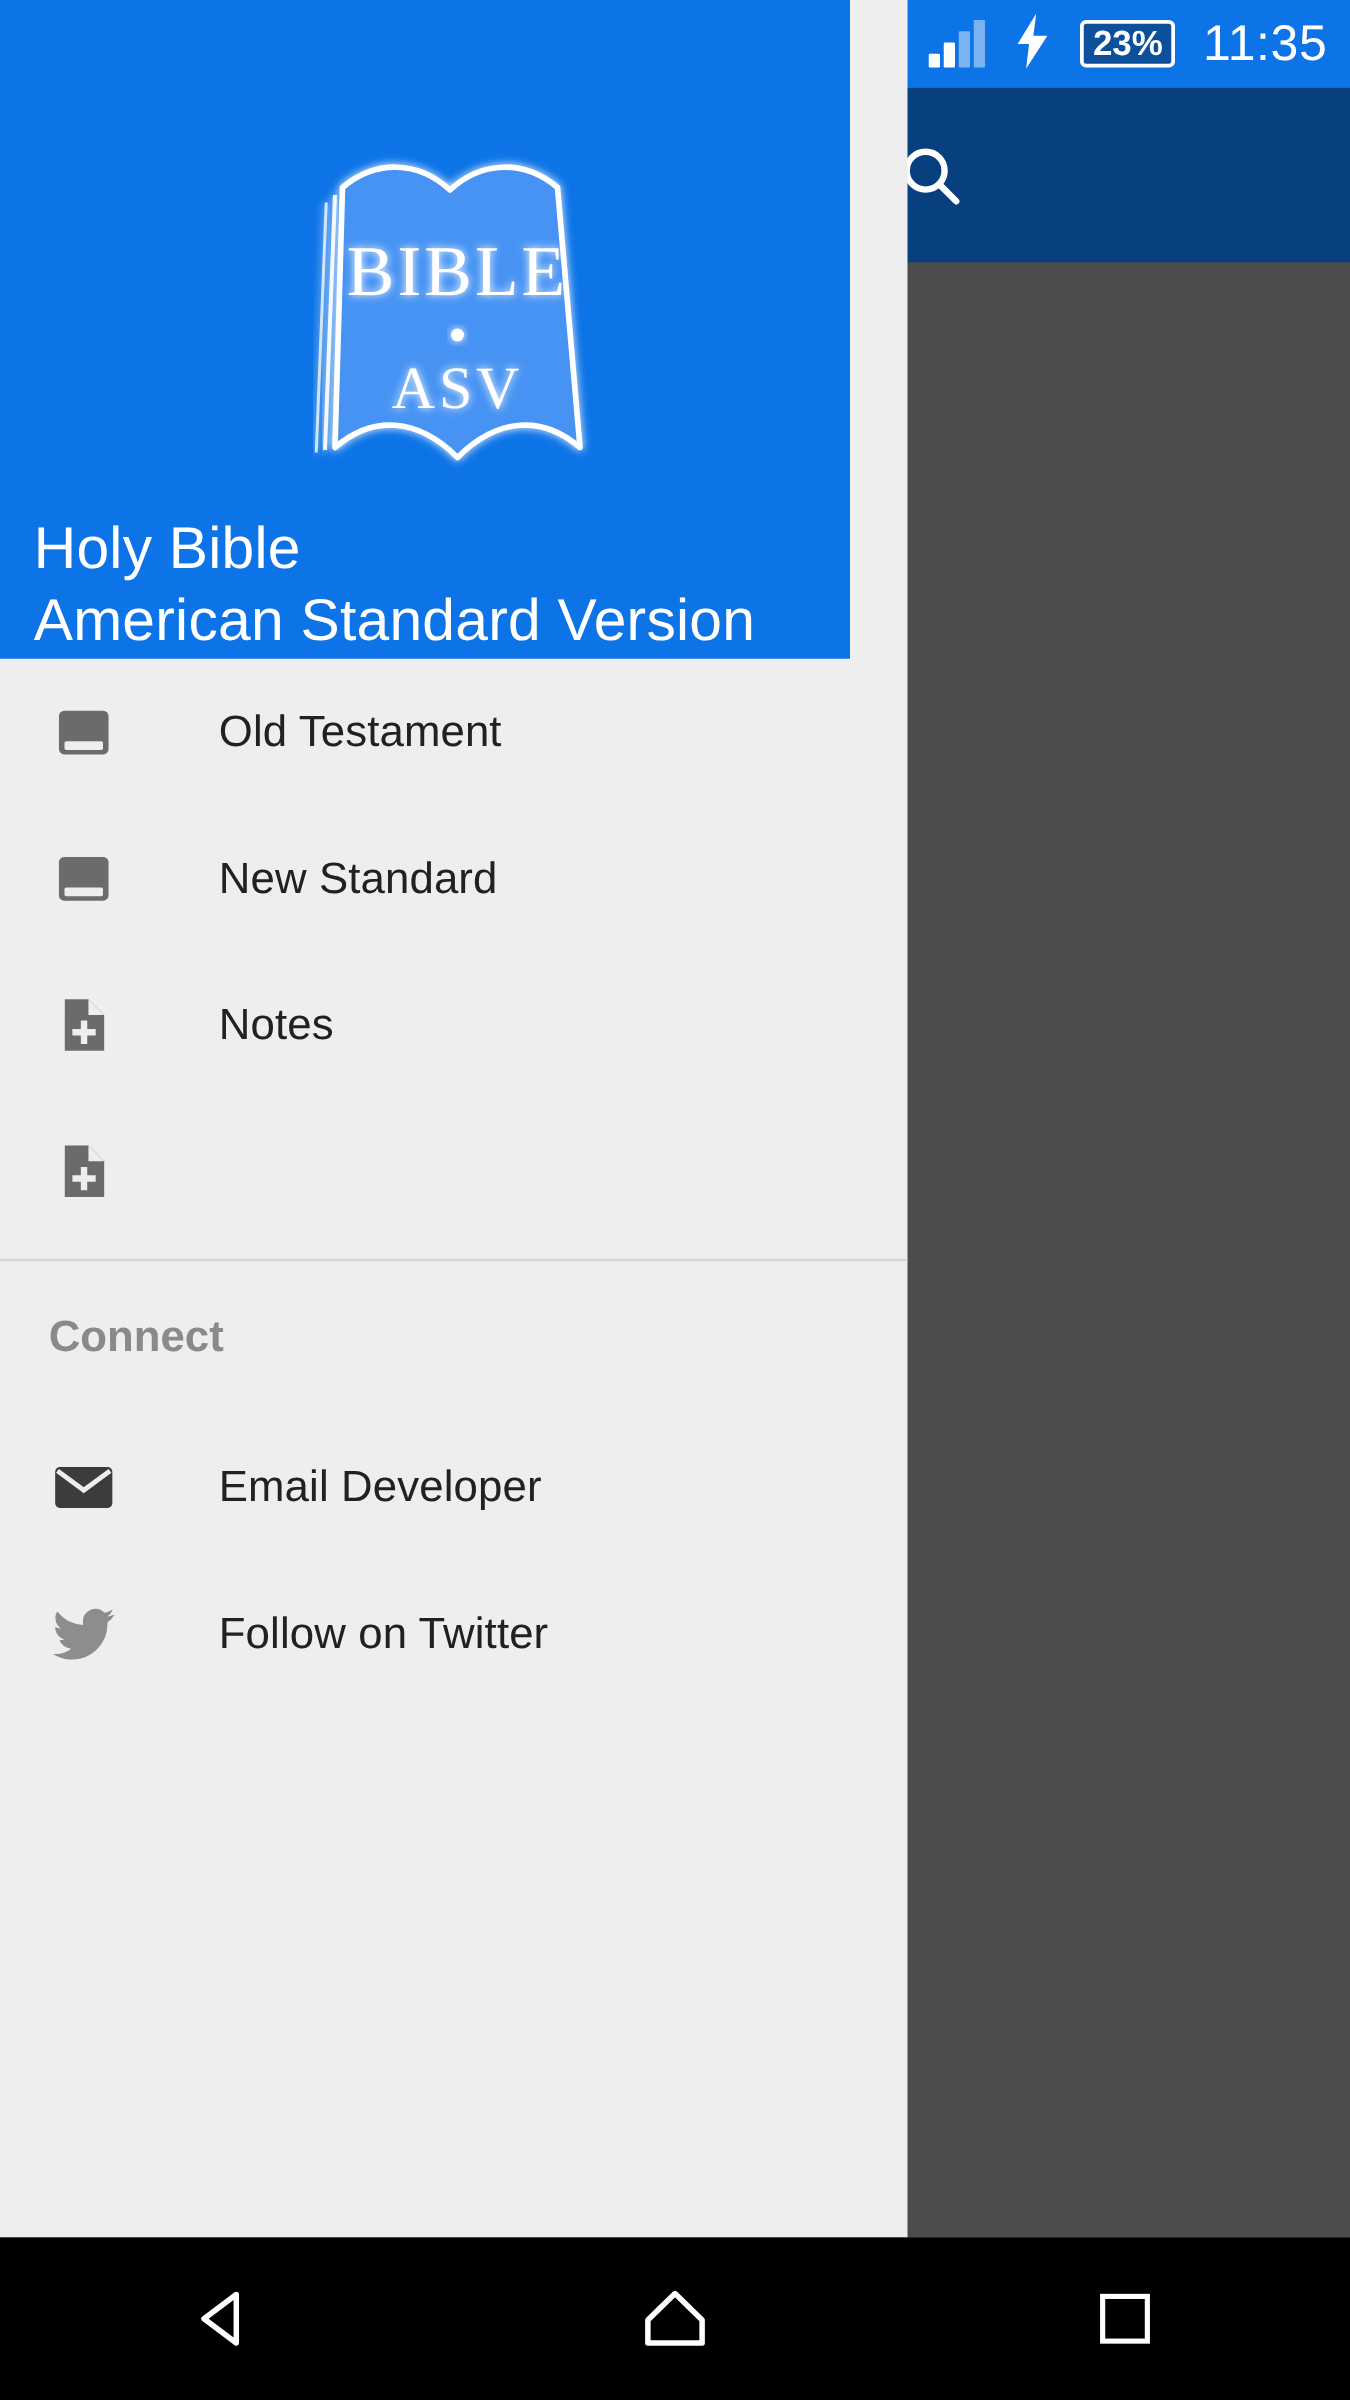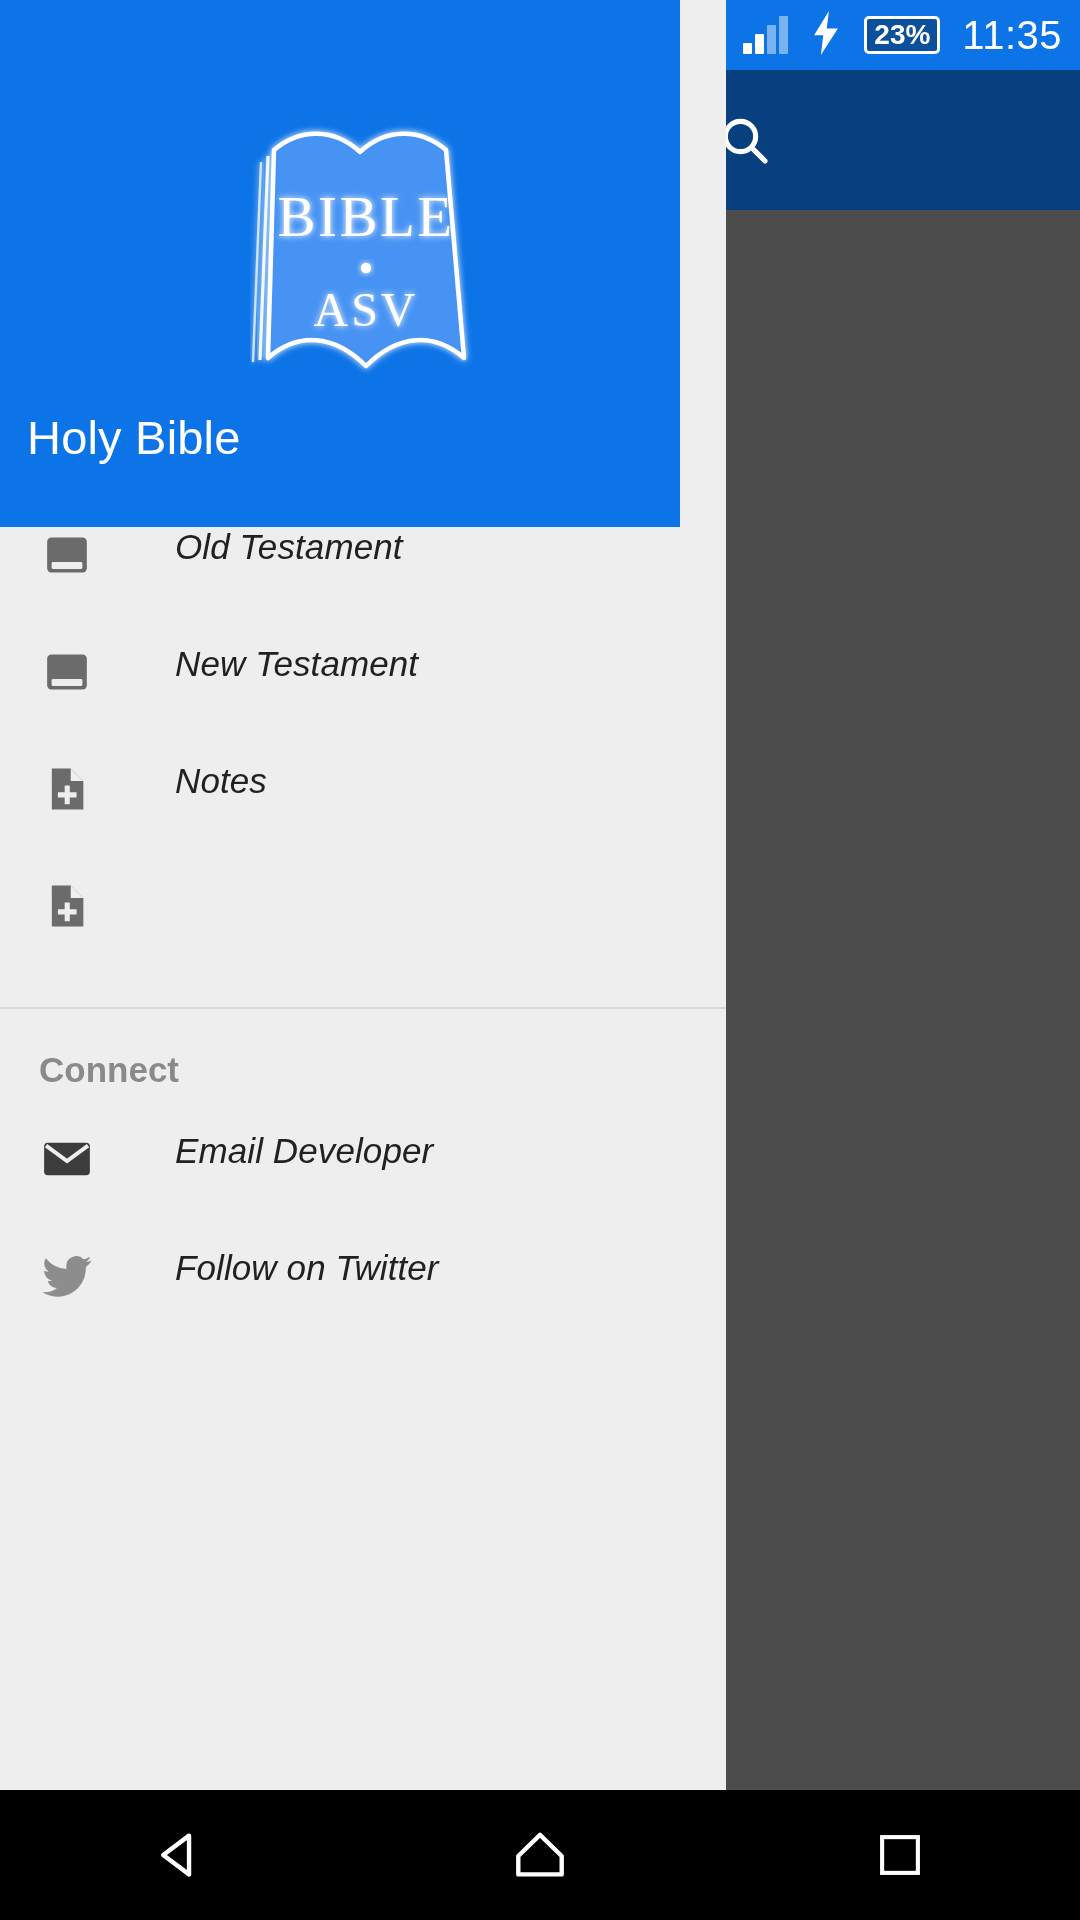--- a/index.html
+++ b/index.html
@@ -59,21 +59,21 @@
 
   .drawer-title {
     position:absolute; left:27px; top:409px; color:#ffffff;
     font-size:47px; line-height:58px; font-weight:400; letter-spacing:0.2px;
     white-space:nowrap;
   }
   .drawer-title span { display:block; }
 
   .menu { position:absolute; left:0; top:527px; width:726px; }
   .menu-item {
-    position:relative; height:117px; display:flex; align-items:flex-start;font-style:italic;
+    position:relative; height:117px; display:flex; align-items:center;
   }
   .menu-icon {
     width:56px; height:56px; margin-left:39px; flex:0 0 56px;
     display:flex; align-items:center; justify-content:center;
   }
   .menu-label {
     margin-left:80px; font-size:35px; color:#212121; font-weight:400; letter-spacing:0.1px;
     white-space:nowrap;
   }
 
@@ -194,20 +194,21 @@
           <line x1="58" y1="160" x2="122" y2="160" stroke="#ffffff" stroke-width="2.6" stroke-dasharray="18 9" filter="url(#glow)"></line>
           <circle cx="138" cy="160" r="5.2" fill="#ffffff" filter="url(#glow)"></circle>
           <line x1="154" y1="160" x2="218" y2="160" stroke="#ffffff" stroke-width="2.6" stroke-dasharray="18 9" filter="url(#glow)"></line>
 
           <text x="138" y="218" text-anchor="middle" fill="#ffffff" font-family="'Liberation Serif', serif" font-size="48" letter-spacing="3" filter="url(#glow)">ASV</text>
         </svg>
       </div>
 
       <div class="drawer-title">
         <span>Holy Bible</span>
+        <span>American Standard Version</span>
       </div>
     </div>
 
     <div class="menu">
 
       <div class="menu-item">
         <span class="menu-icon">
           <svg width="56" height="56" viewBox="0 0 24 24">
             <rect x="3.5" y="4.5" width="17" height="15" rx="1.8" fill="#6b6b6b"></rect>
             <rect x="5.4" y="15" width="13.2" height="3" rx="0.6" fill="#eeeeee"></rect>
@@ -216,21 +217,21 @@
         <span class="menu-label">Old Testament</span>
       </div>
 
       <div class="menu-item">
         <span class="menu-icon">
           <svg width="56" height="56" viewBox="0 0 24 24">
             <rect x="3.5" y="4.5" width="17" height="15" rx="1.8" fill="#6b6b6b"></rect>
             <rect x="5.4" y="15" width="13.2" height="3" rx="0.6" fill="#eeeeee"></rect>
           </svg>
         </span>
-        <span class="menu-label">New Testament</span>
+        <span class="menu-label">New Standard</span>
       </div>
 
 
       <div class="menu-item">
         <span class="menu-icon">
           <svg width="56" height="56" viewBox="0 0 24 24">
             <path d="M5.5 3.2h8.1L19 8.6v12.2H5.5z" fill="#6b6b6b"></path>
             <path d="M13.6 3.2L19 8.6h-5.4z" fill="#eeeeee"></path>
             <path d="M11 10.5h2.2v2.9h2.9v2.2h-2.9v2.9H11v-2.9H8.1v-2.2H11z" fill="#eeeeee"></path>
           </svg>

